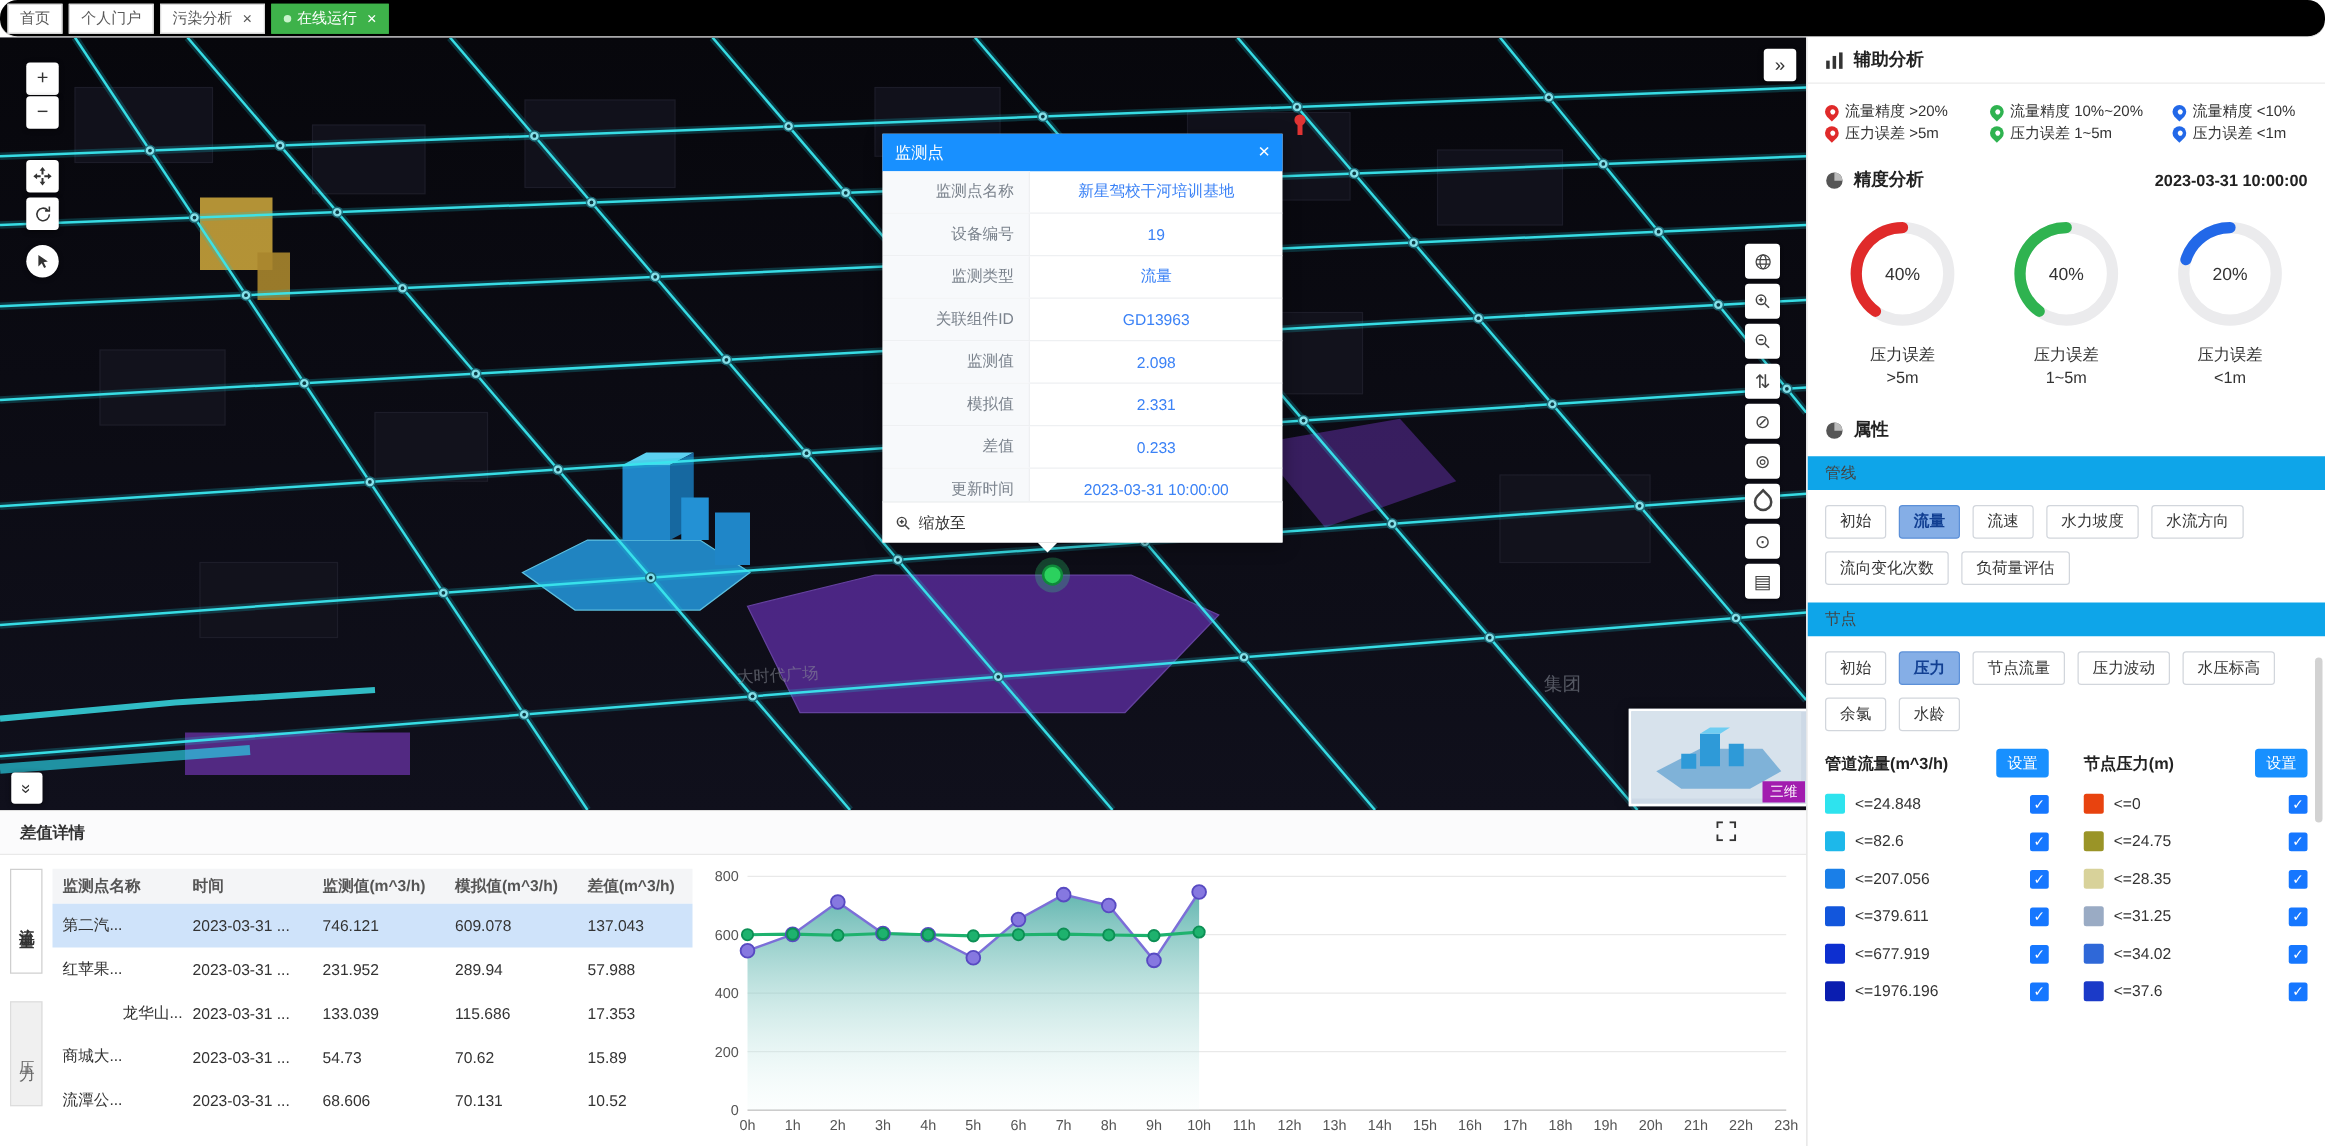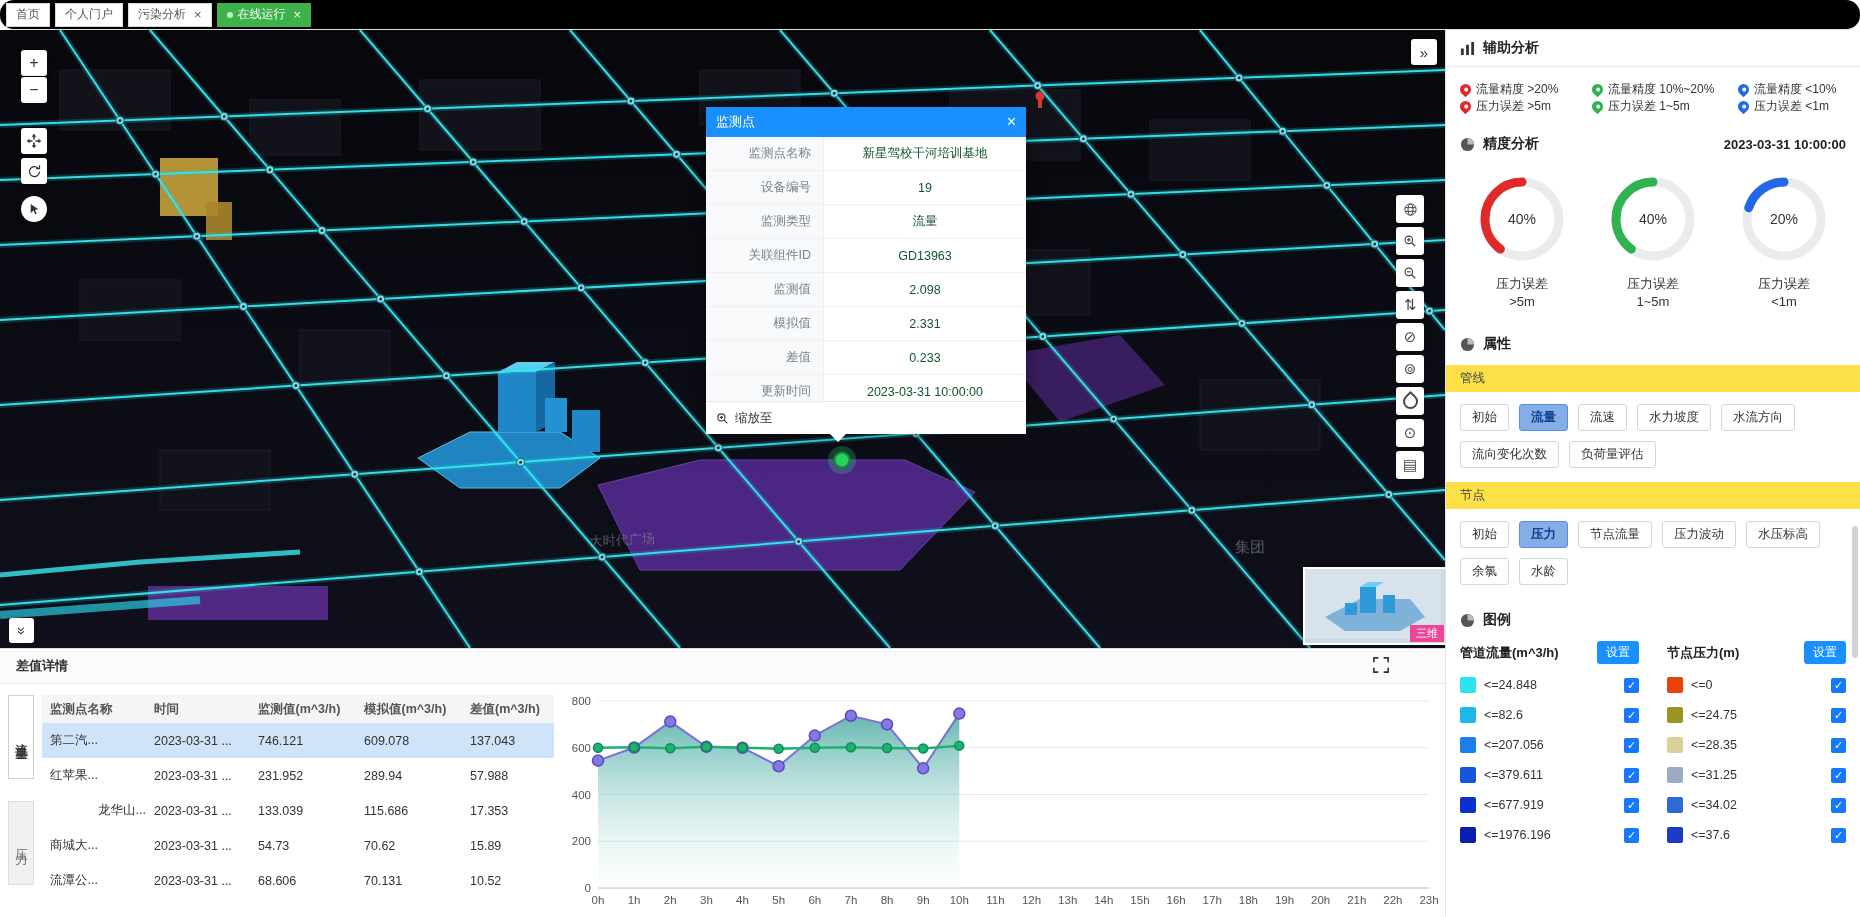--- a/index.html
+++ b/index.html
@@ -29,34 +29,34 @@
   .collapse-bottom{position:absolute;left:9px;top:588px;width:25px;height:25px;background:#fff;border-radius:3px;
     box-shadow:0 1px 4px rgba(0,0,0,.45);display:flex;align-items:center;justify-content:center;
     color:#333;cursor:pointer;z-index:5;}
   .collapse-bottom span{display:inline-block;transform:rotate(90deg);font-size:14px;}
   .map-toolbar{position:absolute;left:1396px;top:165px;display:flex;flex-direction:column;gap:4px;z-index:5;}
   .map-tool{width:28px;height:28px;background:#fff;border-radius:3px;box-shadow:0 1px 3px rgba(0,0,0,.4);
     display:flex;align-items:center;justify-content:center;font-size:15px;color:#444;cursor:pointer;}
   .drop{width:11px;height:11px;border:2px solid #444;border-radius:0 50% 50% 50%;transform:rotate(45deg);}
   .minimap{position:absolute;left:1303px;top:537px;width:140px;height:74px;background:#cdd9e6;
     border:2px solid #fff;box-shadow:0 0 8px rgba(0,0,0,.55);cursor:pointer;z-index:5;}
-  .minimap-label{position:absolute;right:1px;bottom:1px;background:#ec4899;color:#fff;font-size:11px;
+  .minimap-label{position:absolute;right:1px;bottom:1px;background:#a21caf;color:#fff;font-size:11px;
     padding:1px 6px;cursor:pointer;}
 
   
   .popup{position:absolute;left:706px;top:77px;width:320px;background:#fff;z-index:10;
     box-shadow:0 3px 14px rgba(0,0,0,.4);}
   .popup-header{height:30px;background:#1890ff;color:#fff;display:flex;align-items:center;
     padding:0 10px;font-size:13px;}
   .popup-close{margin-left:auto;font-size:16px;cursor:pointer;line-height:1;}
   .popup-rows{height:264px;overflow:hidden;}
   .popup-row{display:flex;height:33px;border-bottom:1px solid #eef0f2;font-size:12.5px;}
   .popup-row .pl{width:118px;background:#f7f9fb;color:#7a828c;display:flex;align-items:center;
     justify-content:flex-end;padding-right:12px;border-right:1px solid #eef0f2;box-sizing:border-box;}
-  .popup-row .pv{flex:1;color:#14532d;display:flex;align-items:center;justify-content:center;
+  .popup-row .pv{flex:1;color:#3b82f6;display:flex;align-items:center;justify-content:center;
     text-align:center;padding:12px 4px;}
   .popup-footer{height:32px;border-top:1px solid #e8eaec;display:flex;align-items:center;gap:6px;
     padding:0 10px;font-size:12.5px;color:#333;background:#fff;cursor:pointer;}
   .popup-arrow{position:absolute;left:124px;bottom:-8px;width:0;height:0;
     border-left:8px solid transparent;border-right:8px solid transparent;border-top:8px solid #fff;}
 
   
   .bottom{position:absolute;left:0;top:648px;width:1445px;height:269px;background:#fff;border-top:1px solid #ddd;}
   .bottom-header{height:34px;background:#fbfbfc;border-bottom:1px solid #e9e9e9;display:flex;
     align-items:center;padding:0 16px;font-size:13px;font-weight:bold;color:#333;}
@@ -86,21 +86,21 @@
   .acc-header{margin-top:18px;}
   .timestamp{margin-left:auto;font-size:13px;font-weight:bold;color:#222;}
   .gauges{display:flex;justify-content:space-between;padding:20px 16px 10px;}
   .gauge{width:120px;display:flex;flex-direction:column;align-items:center;}
   .gauge-ring{position:relative;width:92px;height:92px;}
   .gauge-ring svg{transform:scaleX(-1);}
   .gauge-pct{position:absolute;inset:0;display:flex;align-items:center;justify-content:center;
     font-size:14px;color:#333;}
   .gauge-label{margin-top:10px;text-align:center;font-size:13px;color:#333;line-height:1.4;}
   .props-header{margin-top:14px;}
-  .group-bar{background:#fde047;padding:5px 14px;font-size:12.5px;color:#444;margin-top:12px;}
+  .group-bar{background:#0ea5e9;padding:5px 14px;font-size:12.5px;color:#444;margin-top:12px;}
   .btn-row{display:flex;flex-wrap:wrap;gap:10px;padding:12px 14px 2px;}
   .pbtn{border:1px solid #d2d6dc;background:#fff;border-radius:3px;font-size:12.5px;color:#333;
     padding:5px 11px;cursor:pointer;line-height:1.2;white-space:nowrap;}
   .pbtn.active{background:#85aee6;border-color:#5c90d8;color:#113f92;font-weight:bold;}
   .legend-header{margin-top:24px;}
   .legend-cols{display:flex;padding:12px 14px 0;gap:28px;}
   .legend-col{flex:1;min-width:0;}
   .legend-col-header{display:flex;align-items:center;font-size:13px;font-weight:bold;color:#222;margin-bottom:6px;}
   .settings-btn{margin-left:auto;background:#1890ff;color:#fff;border:none;border-radius:3px;
     font-size:12px;padding:3px 9px;cursor:pointer;}
@@ -663,27 +663,20 @@
           <button class="pbtn">初始</button>
           <button class="pbtn active">压力</button>
           <button class="pbtn">节点流量</button>
           <button class="pbtn">压力波动</button>
           <button class="pbtn">水压标高</button>
           <button class="pbtn">余氯</button>
           <button class="pbtn">水龄</button>
         </div>
       </div>
 
-    <div class="sec-header legend-header">
-      <svg width="15" height="15" viewBox="0 0 16 16">
-        <circle cx="8" cy="8" r="7" fill="#555"></circle>
-          <path d="M8 8V1a7 7 0 0 1 7 7z" fill="#bbb"></path>
-      </svg>
-      <span>图例</span>
-    </div>
     <div class="legend-cols" id="legend-cols">
         <div class="legend-col">
           <div class="legend-col-header">
             <span>管道流量(m^3/h)</span>
             <button class="settings-btn">设置</button>
           </div>
           <div class="legend-item">
             <span class="swatch" style="background: rgb(46, 227, 238);"></span>
             <span>&lt;=24.848</span>
             <span class="checkbox">✓</span>

